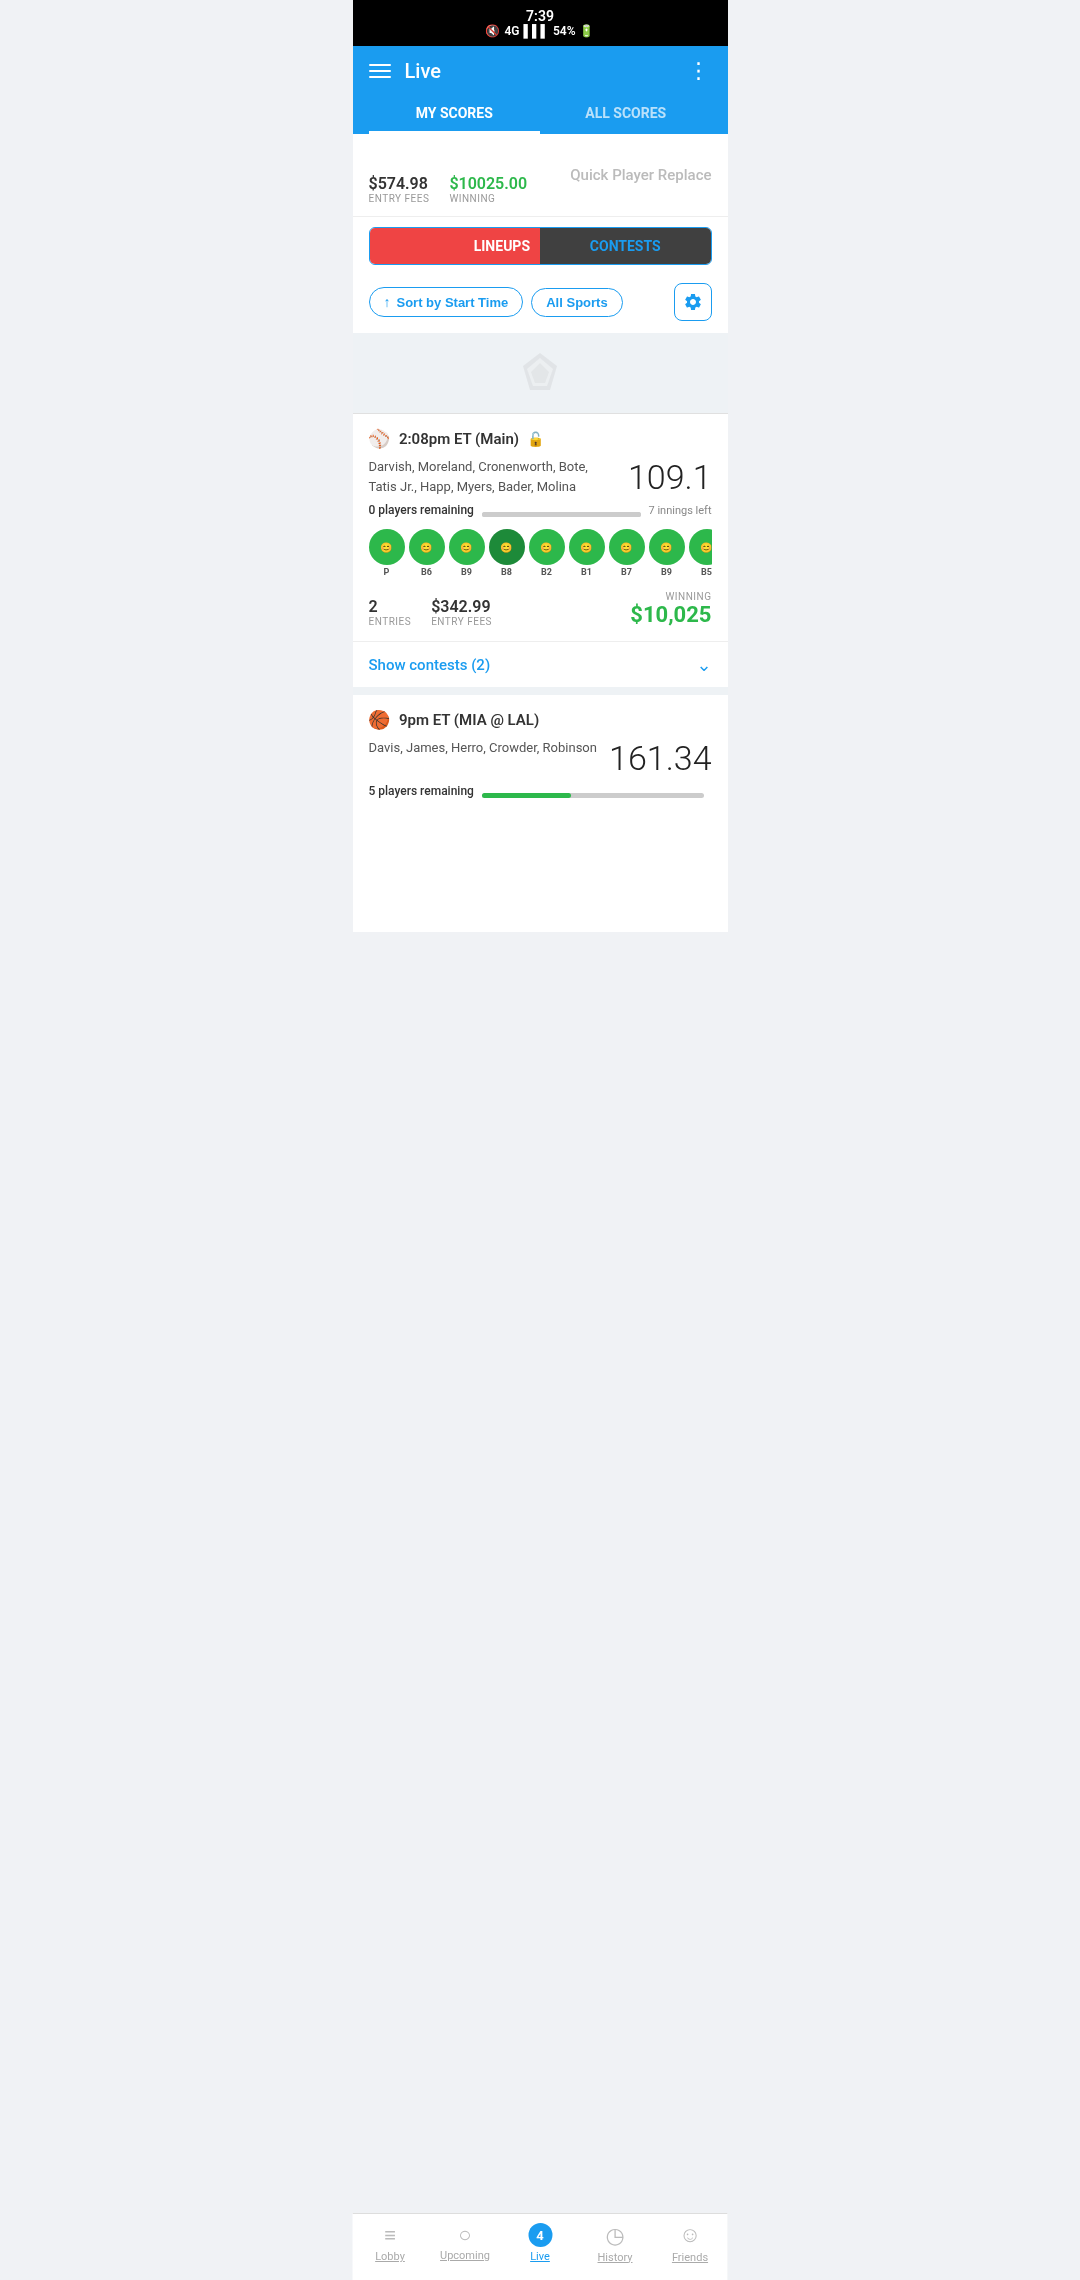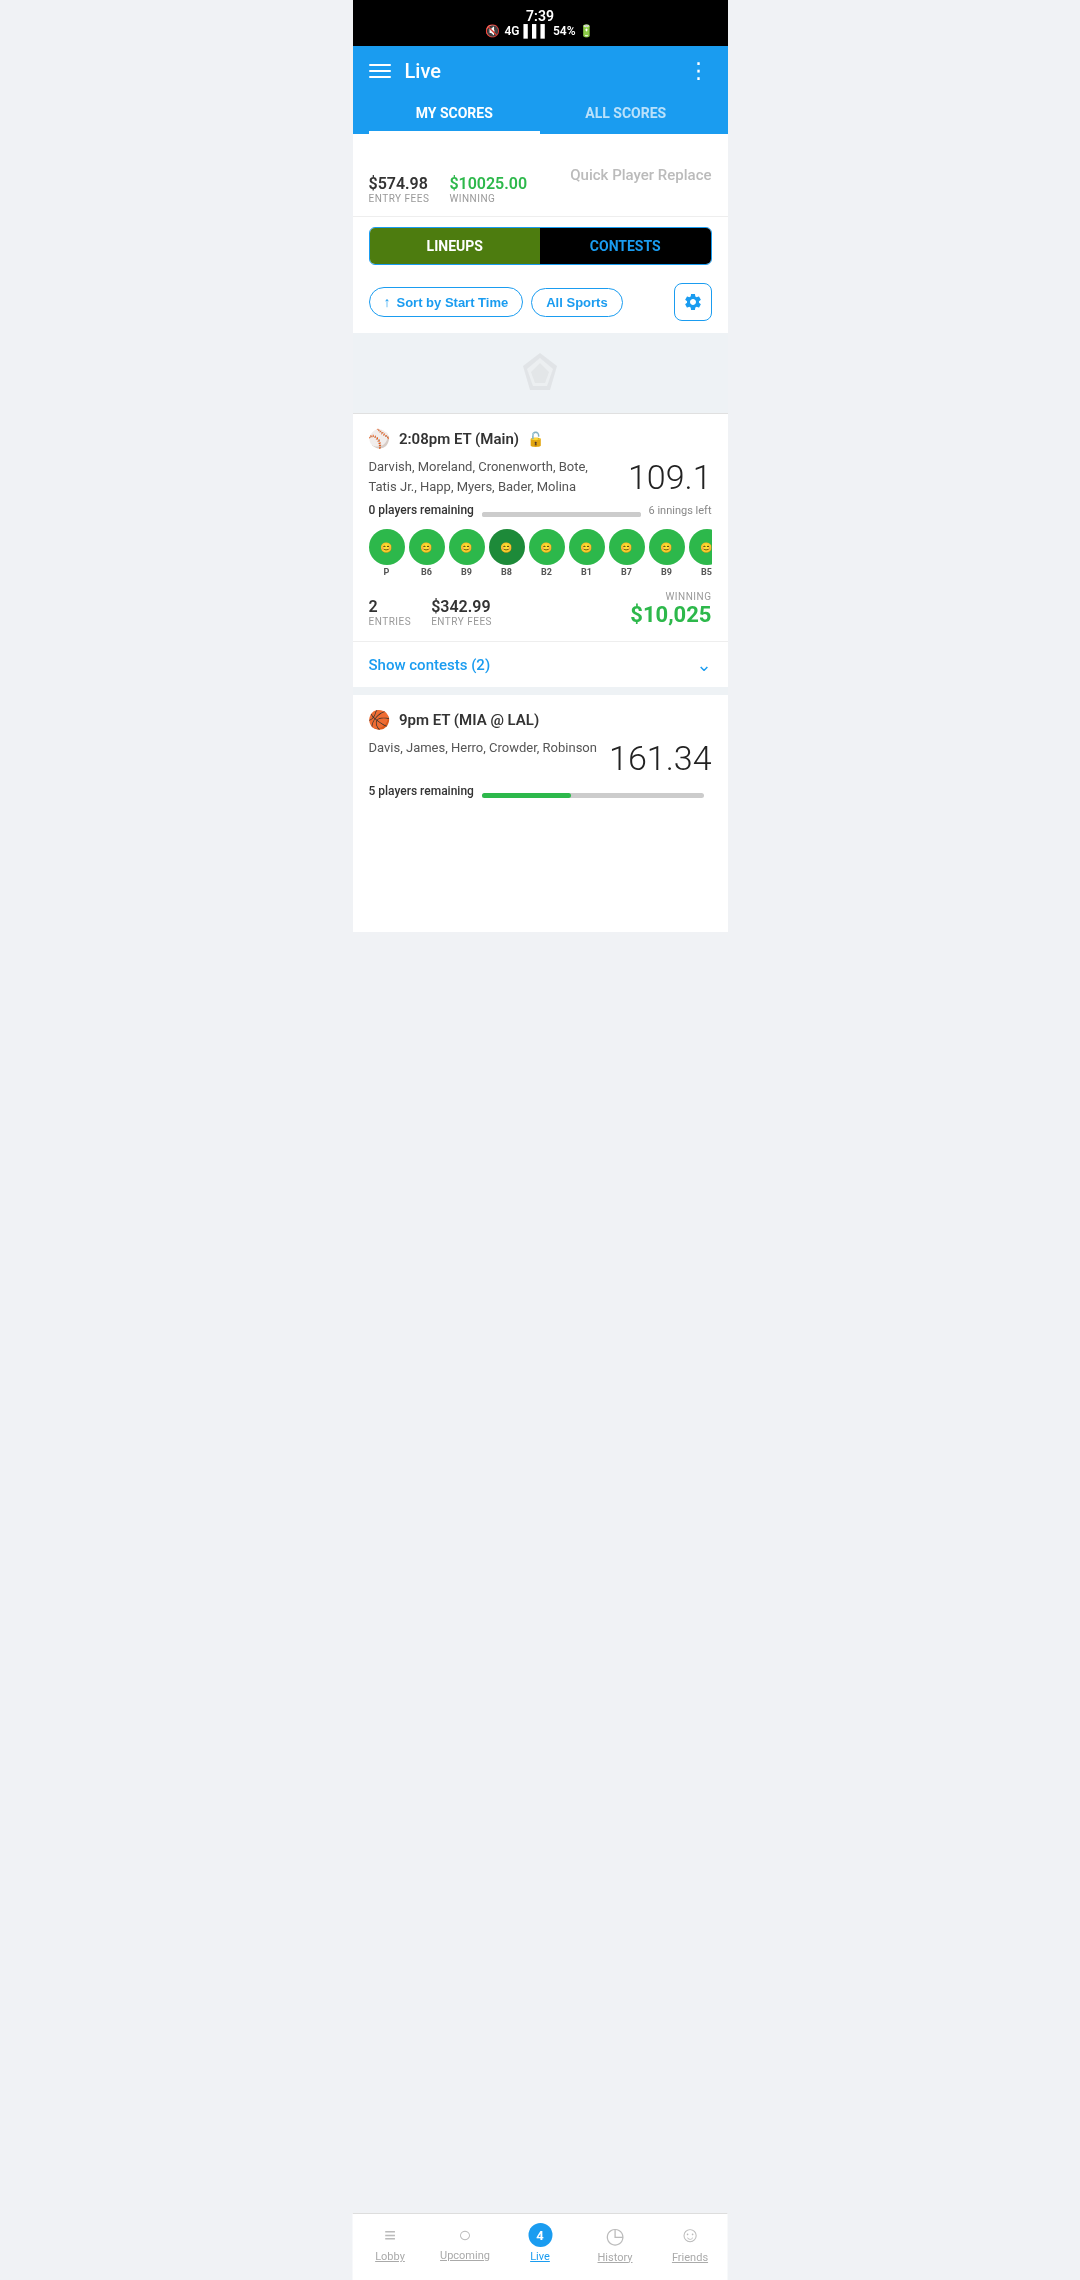--- a/index.html
+++ b/index.html
@@ -139,25 +139,26 @@
     }
     .toggle-btn {
       flex: 1;
       padding: 10px;
       text-align: center;
       font-size: 14px;
       font-weight: 700;
       cursor: pointer;
     }
     .toggle-btn.active {
-      background: #4d7c0f;
+      background: #ef4444;
       color: #fff;
+      text-align: right;
     }
     .toggle-btn.inactive {
-      background: #000000;
+      background: #404040;
       color: #1a9cf0;
     }
 
     
     .filter-row {
       display: flex;
       align-items: center;
       gap: 8px;
       padding: 8px 16px 12px 16px;
     }
@@ -527,21 +528,21 @@
     <div class="players-row">
       <div class="player-names">Darvish, Moreland, Cronenworth, Bote, Tatis Jr., Happ, Myers, Bader, Molina</div>
       <div class="score-big">109.1</div>
     </div>
 
     <div class="remaining-row">
       <span class="remaining-text">0 players remaining</span>
       <div class="progress-bar-bg">
         <div class="progress-bar-fill" style="width: 100%;"></div>
       </div>
-      <span class="innings-info">6 innings left</span>
+      <span class="innings-info">7 innings left</span>
     </div>
 
     <div class="avatar-row">
       <div class="player-avatar">
         <div class="avatar-circle green">
           <span style="font-size:10px; color:#fff; font-weight:700;">😊</span>
         </div>
         <span class="avatar-badge">P</span>
       </div>
       <div class="player-avatar">

